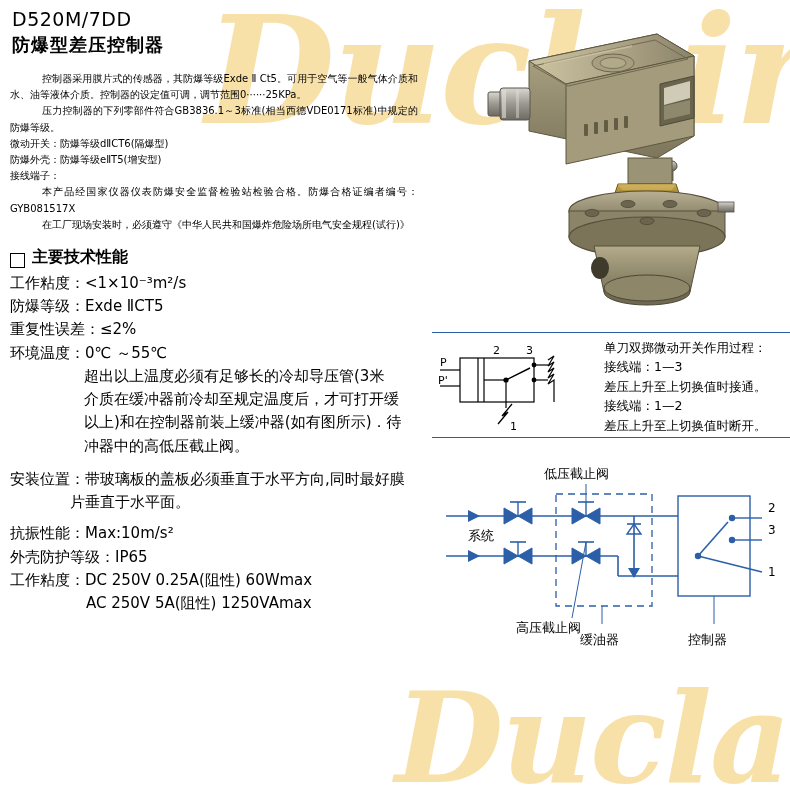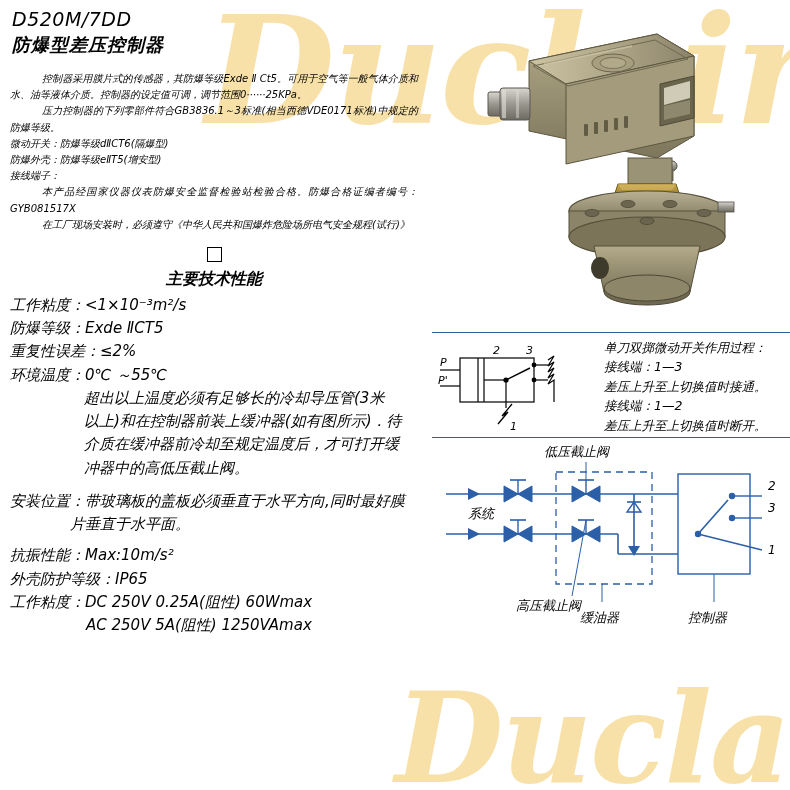--- a/index.html
+++ b/index.html
@@ -23,43 +23,43 @@
     font-weight:bold;
     font-style:italic;
     color:#f2ca63;
     opacity:.55;
     white-space:nowrap;
     letter-spacing:-2px;
   }
   .wm1{left:205px;top:-18px;font-size:150px;}
   .wm2{left:395px;top:665px;font-size:125px;}
 
-  .page{position:relative;z-index:2;width:790px;height:790px;font-style:italic;}
+  .page{position:relative;z-index:2;width:790px;height:790px;}
 
   
   .left{
     position:absolute;left:0;top:0;width:430px;height:790px;
     padding:6px 12px 0 10px;
     box-sizing:border-box;
   }
   .model{
     font-family:"DejaVu Sans","Liberation Sans",sans-serif;
     font-size:19px;letter-spacing:.5px;margin:2px 0 3px 2px;
   }
   .title{
     font-size:18px;font-weight:bold;margin:0 0 14px 2px;letter-spacing:1px;
   }
   .para{
     font-size:10px;line-height:1.62;margin:0 0 0 0;text-align:justify;
   }
   .indent{text-indent:32px;}
   .kv{font-size:10px;line-height:1.62;}
   .sec-head{
-    display:flex;align-items:center;gap:7px;
-    margin:14px 0 4px 0;font-size:16px;font-weight:bold;flex-direction:column;
+    display:flex;align-items:flex-end;gap:7px;
+    margin:14px 0 4px 0;font-size:16px;font-weight:bold;
   }
   .sq{
     width:13px;height:13px;border:1.6px solid #000;display:inline-block;
   }
   .spec-list{font-size:15px;line-height:1.55;}
   .spec-row{display:block;}
   .hang{display:block;padding-left:74px;text-indent:0;}
   .hang2{display:block;padding-left:60px;}
 
   
@@ -70,21 +70,21 @@
     position:absolute;left:0;width:358px;height:0;border-top:1.5px solid #2b5fa8;
   }
   .rule1{top:332px;}
   .rule2{top:437px;}
 
   .photo-wrap{position:absolute;left:0;top:6px;width:358px;height:320px;}
   .sw-block{position:absolute;left:0;top:338px;width:358px;height:96px;}
   .sw-left{position:absolute;left:6px;top:2px;width:160px;height:92px;}
   .sw-right{position:absolute;left:172px;top:0px;width:184px;font-size:12.5px;line-height:1.55;}
 
-  .sys-block{position:absolute;left:0;top:426px;width:358px;height:250px;}
+  .sys-block{position:absolute;left:0;top:448px;width:358px;height:250px;}
   svg{display:block;}
 </style>
 </head>
 <body>
 
 <div class="watermark">
   <div class="wm-text wm1">Duclair</div>
   <div class="wm-text wm2">Duclair</div>
 </div>
 
@@ -116,22 +116,22 @@
       <div class="spec-row">
         <span>防爆等级：</span><span>Exde ⅡCT5</span>
       </div>
       <div class="spec-row">
         <span>重复性误差：</span><span>≤2%</span>
       </div>
       <div class="spec-row">
         <span>环境温度：</span><span>0℃ ～55℃</span>
       </div>
       <span class="hang">超出以上温度必须有足够长的冷却导压管(3米</span>
+      <span class="hang">介质在缓冲器前冷却至规定温度后，才可打开缓</span>
       <span class="hang">以上)和在控制器前装上缓冲器(如有图所示)．待</span>
-      <span class="hang">介质在缓冲器前冷却至规定温度后，才可打开缓</span>
       <span class="hang">冲器中的高低压截止阀。</span>
       <div class="spec-row" style="margin-top:10px;">
         <span>安装位置：</span><span>带玻璃板的盖板必须垂直于水平方向,同时最好膜</span>
       </div>
       <span class="hang2">片垂直于水平面。</span>
       <div class="spec-row" style="margin-top:8px;">
         <span>抗振性能：</span><span>Max:10m/s²</span>
       </div>
       <div class="spec-row">
         <span>外壳防护等级：</span><span>IP65</span>

